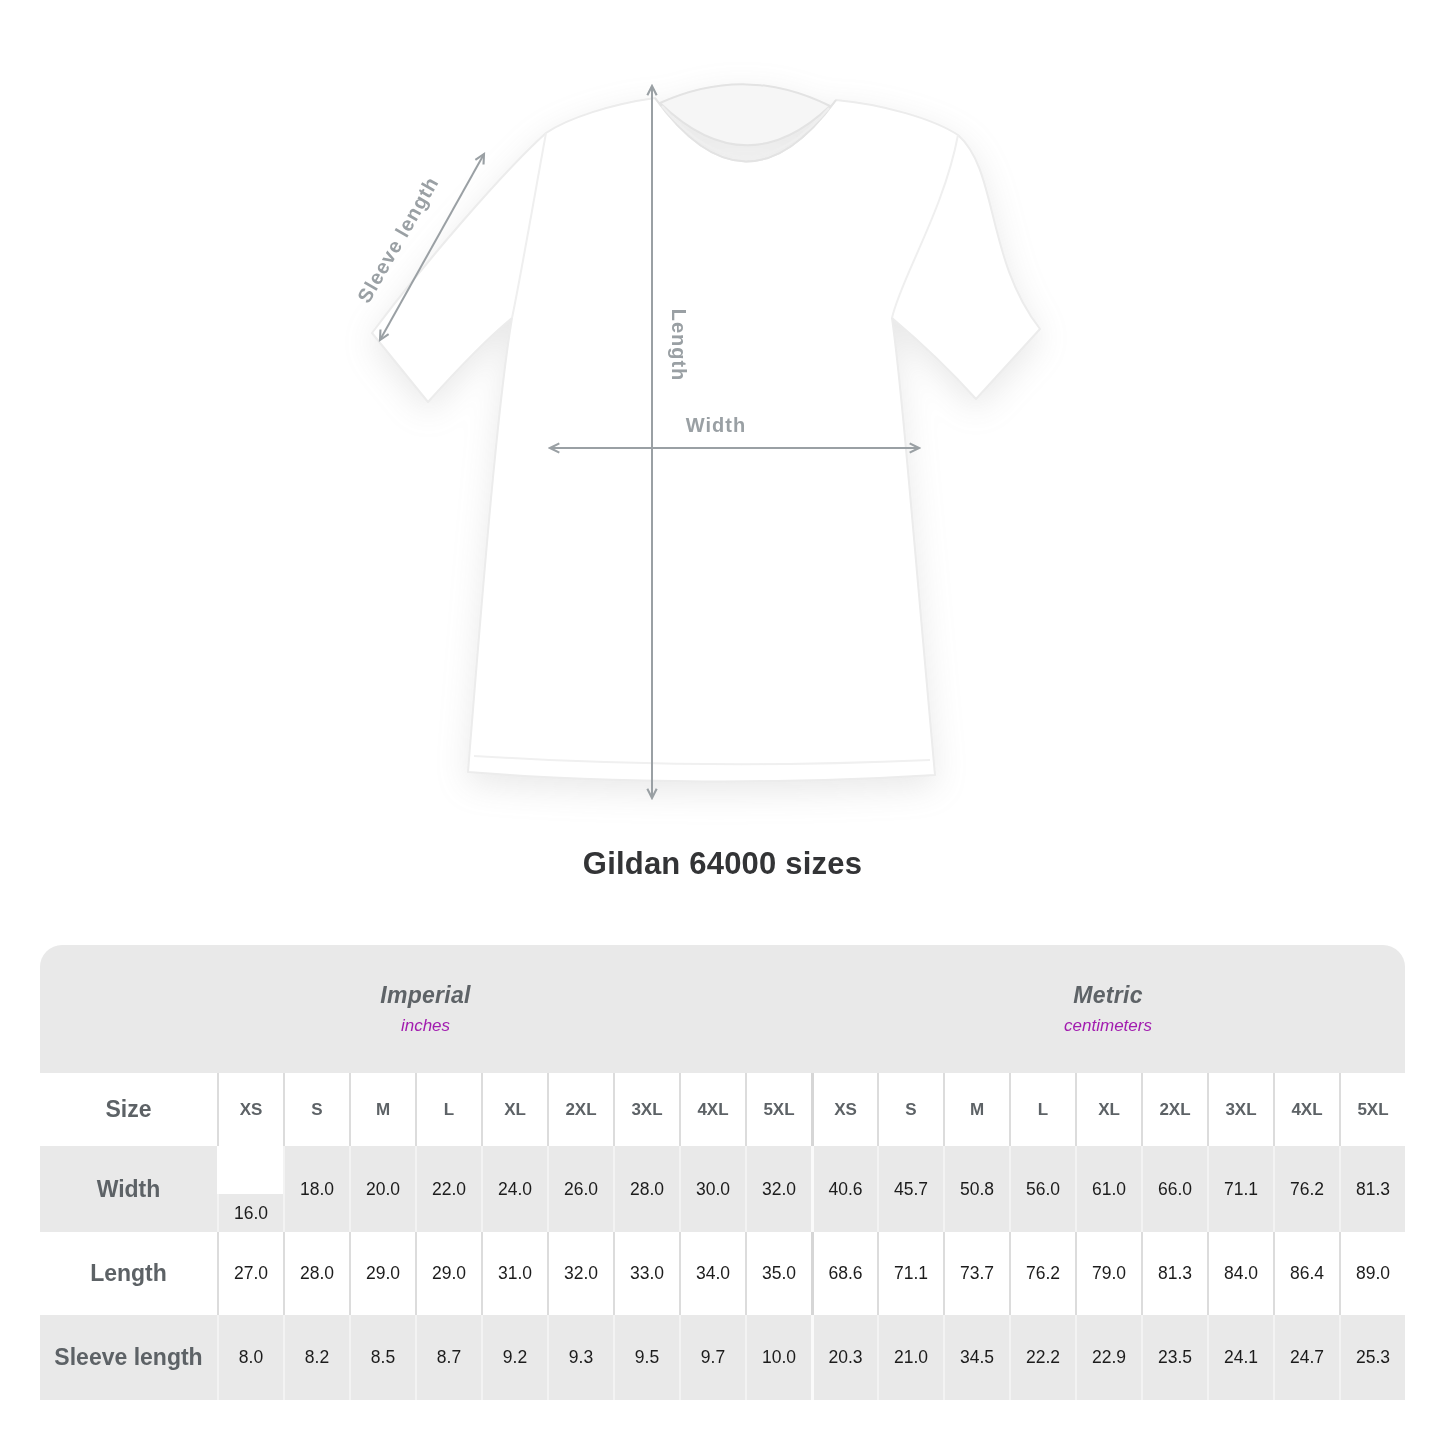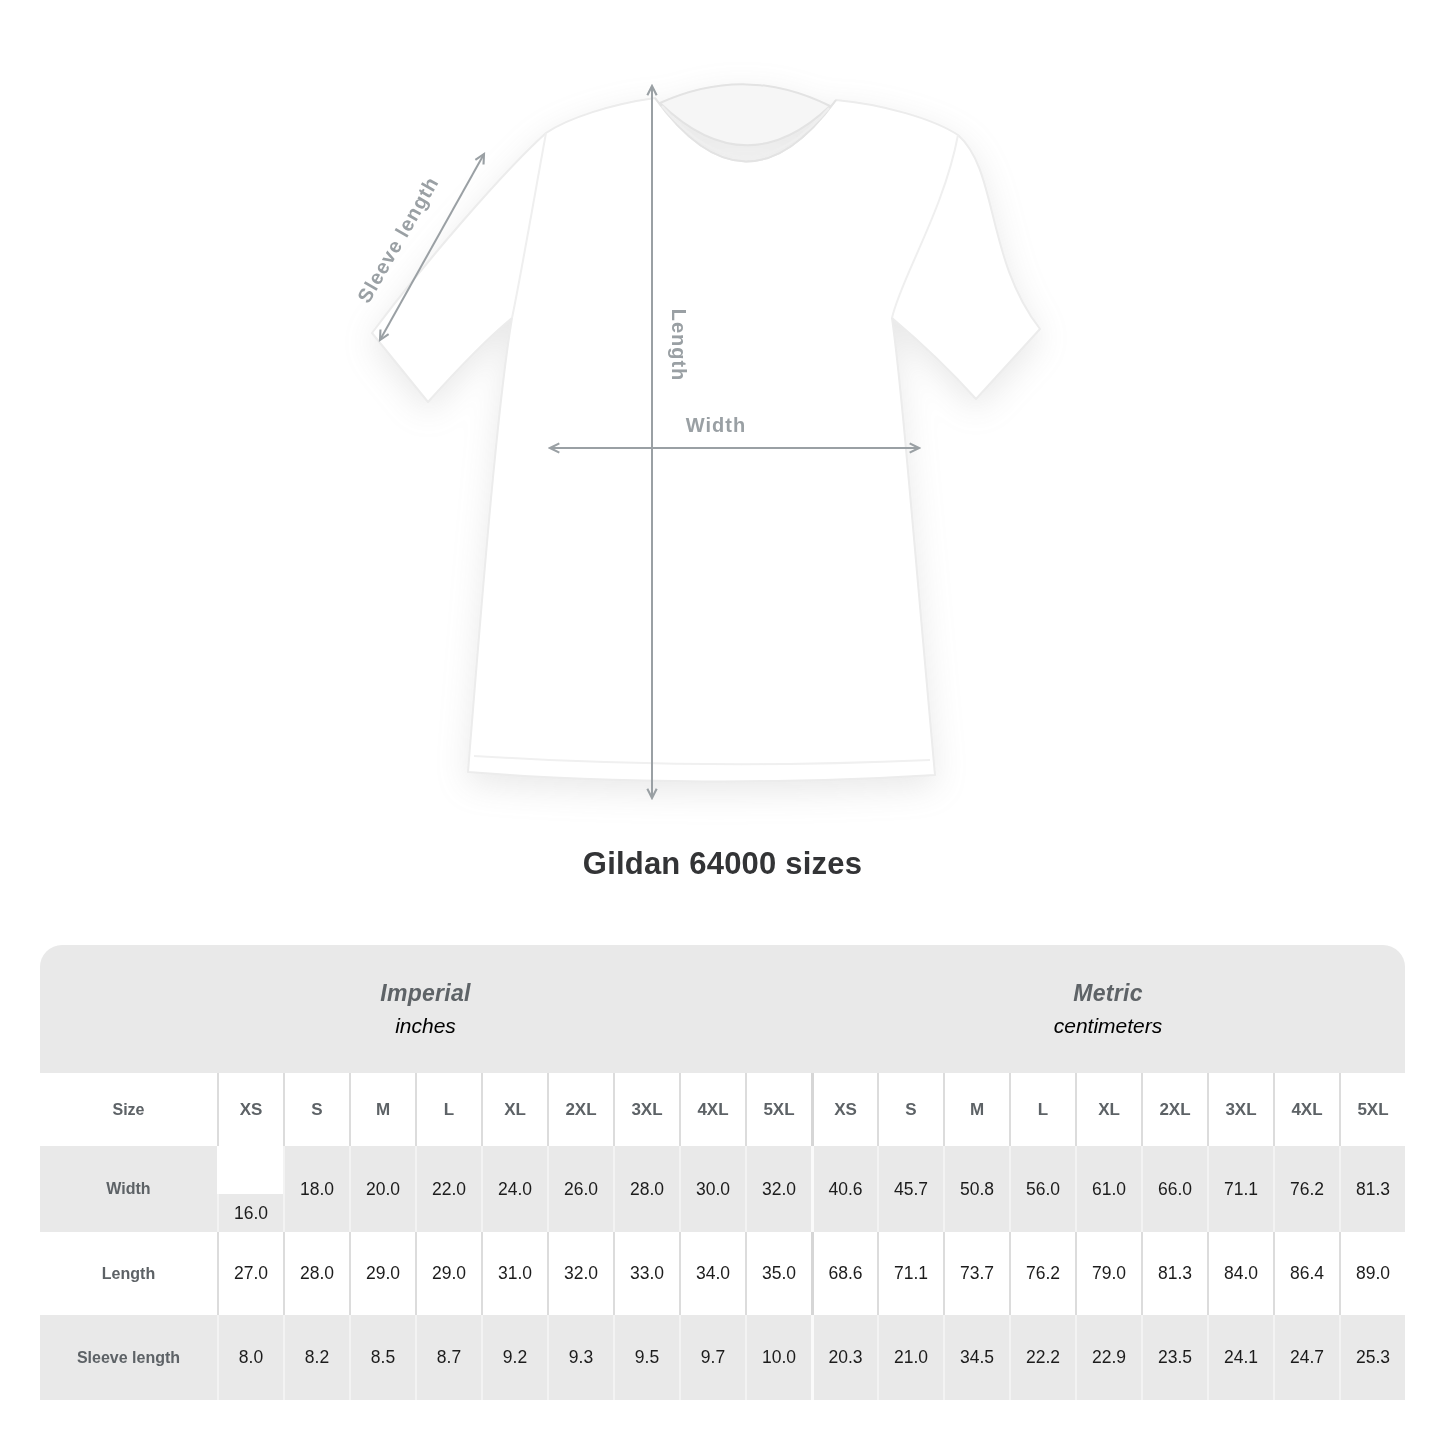--- a/index.html
+++ b/index.html
@@ -18,29 +18,29 @@
   .title-block p{margin:0;font-style:italic;font-size:18.5px;color:#4c4d4e;}
 
   
   .size-table{position:absolute;left:40px;top:945px;width:1365px;height:544px;
               border-radius:22px;overflow:hidden;background:#ffffff;
               display:grid;grid-template-columns:177px repeat(18,66px);
               grid-template-rows:128px 73px 86px 83px 85px;}
   .gh{background:#e9e9e9;display:flex;flex-direction:column;align-items:center;
       justify-content:center;row-gap:7px;}
   .gh-name{font-style:italic;font-weight:bold;font-size:23px;color:#5e6367;letter-spacing:.3px;}
-  .gh-unit{font-style:italic;font-size:21px;color:#000000;}
+  .gh-unit{font-style:italic;font-size:17px;color:#a21caf;}
   .c{display:flex;align-items:center;justify-content:center;font-size:17.5px;color:#1c1c1c;
      background:#ffffff;}
   .c.sep{border-left:2px solid #dcdcdc;}
   .c.metric-start{border-left-width:3px;border-left-color:#d6d6d6;}
   .c.alt{background:#e9e9e9;}
   .c.alt.sep{border-left-color:#f3f3f3;}
   .c.alt.metric-start{border-left-color:#fafafa;}
-  .c.lbl{font-weight:bold;color:#5d6266;font-size:16px;}
+  .c.lbl{font-weight:bold;color:#5d6266;font-size:23px;}
   .c.szh{font-weight:bold;color:#5d6266;font-size:17px;}
 </style>
 </head>
 <body>
 
 <div class="page">
 
   <svg class="shirt-svg" viewBox="0 0 1445 860">
     <defs>
       <marker id="arw" viewBox="0 0 12 12" refX="10" refY="6" markerWidth="14" markerHeight="14" orient="auto-start-reverse" markerUnits="userSpaceOnUse">

